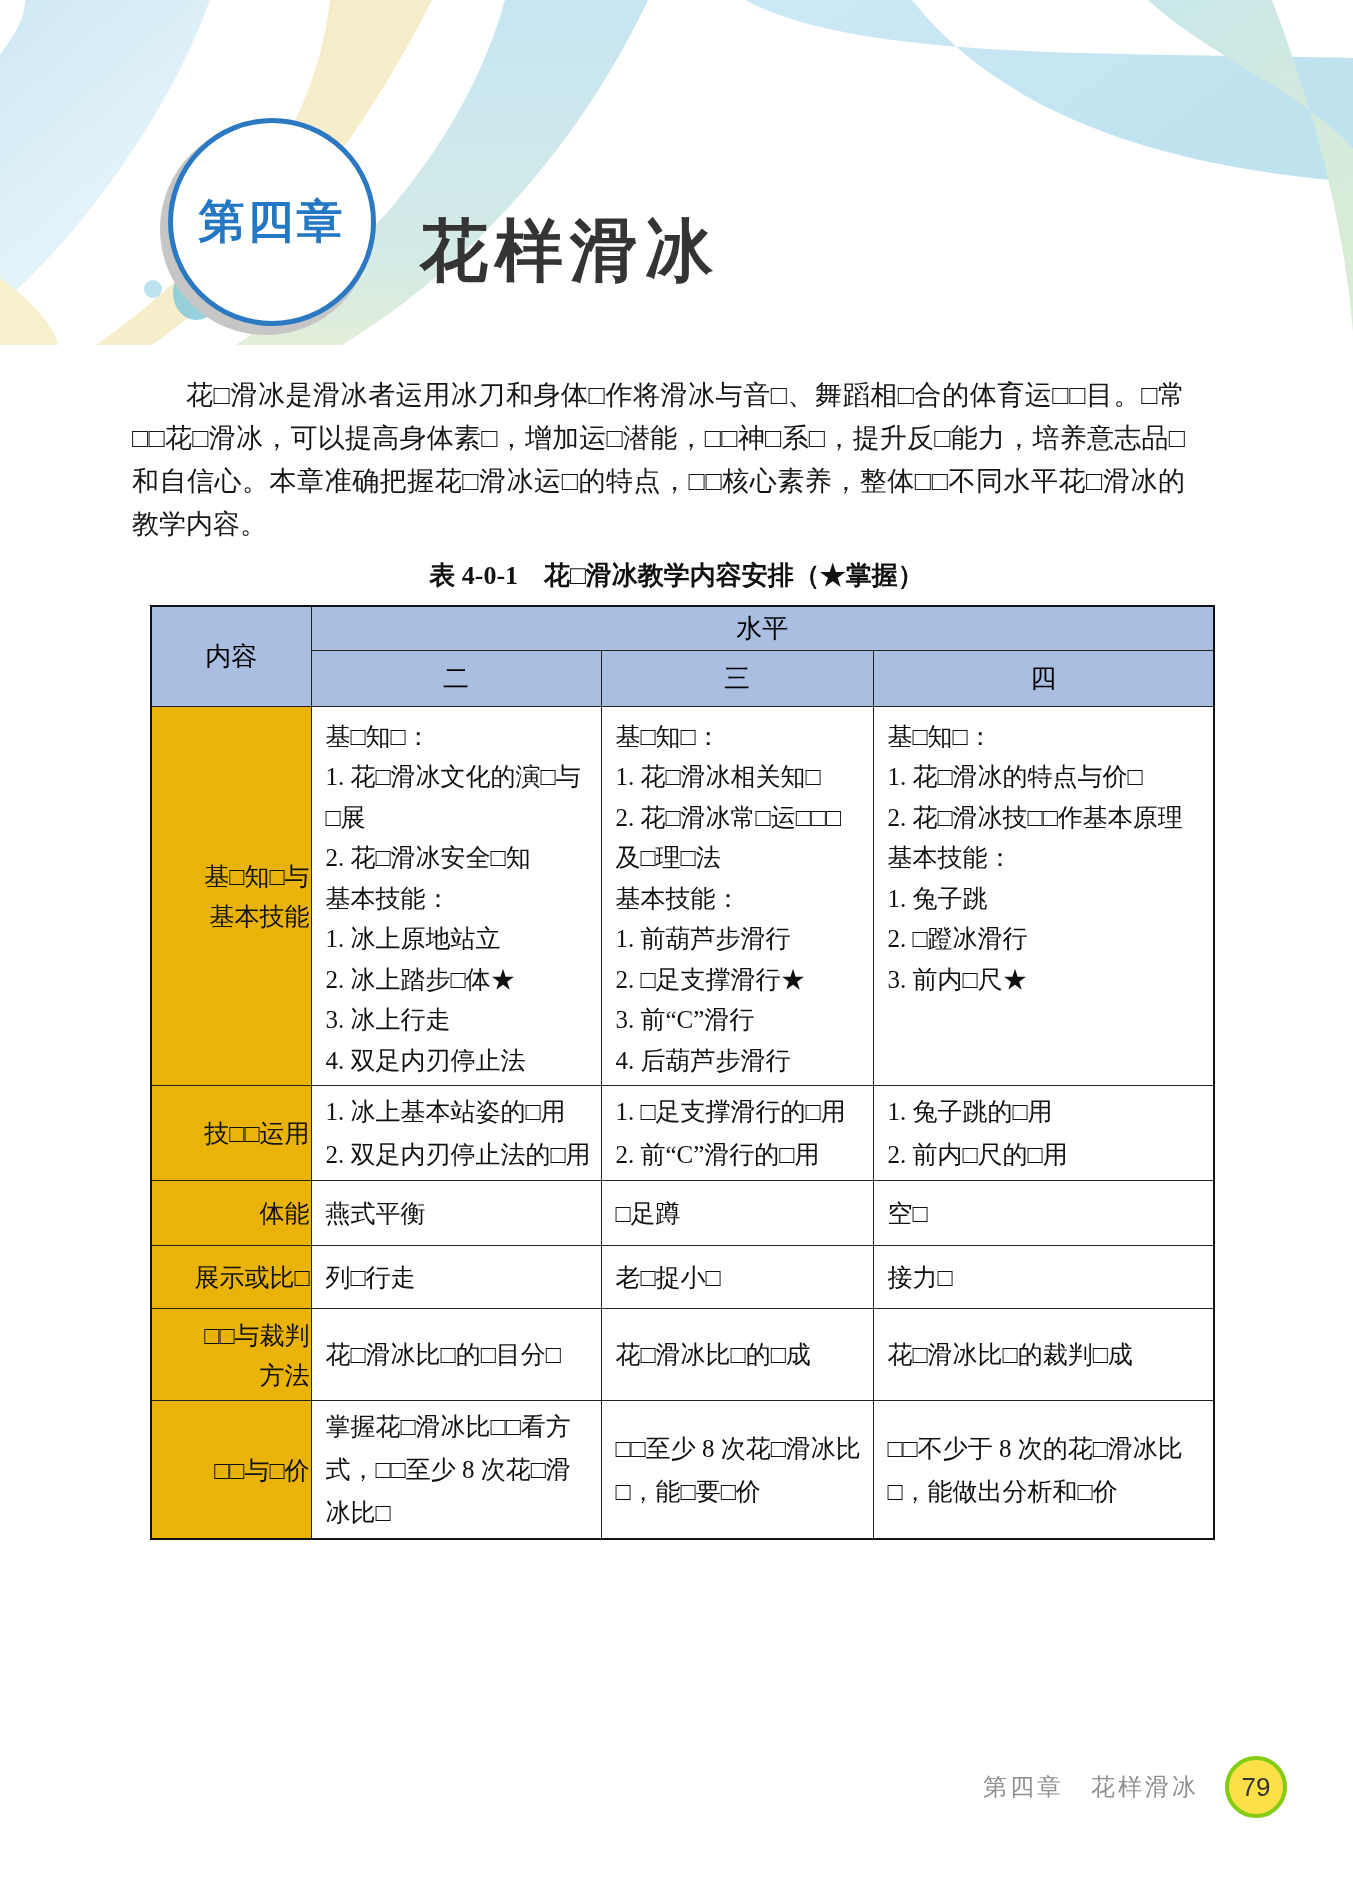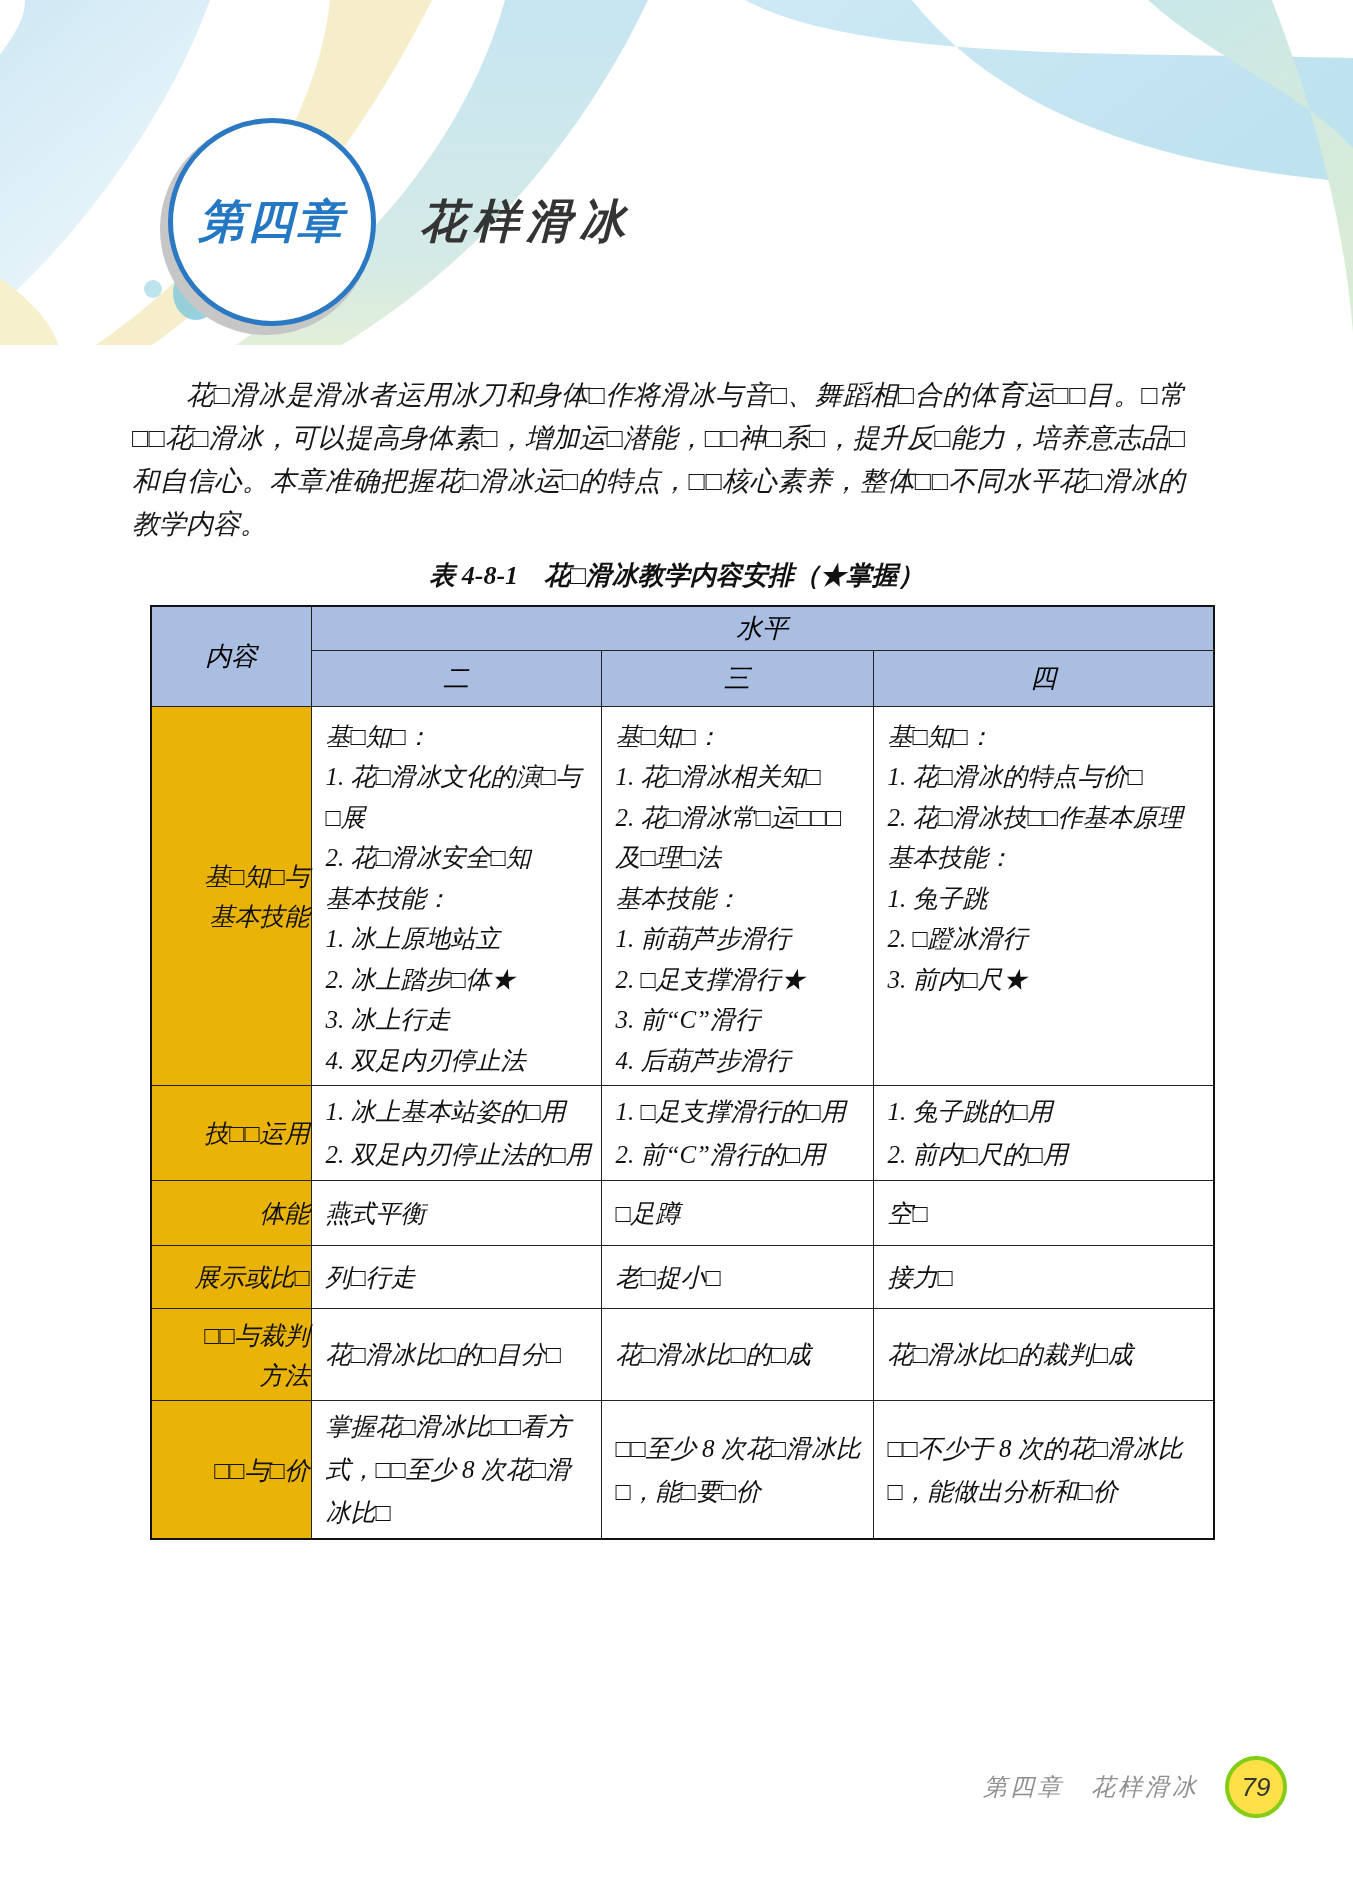--- a/index.html
+++ b/index.html
@@ -1,33 +1,33 @@
 <!DOCTYPE html>
 <html lang="zh"><head>
 <meta charset="utf-8">
 <style>
   html,body{margin:0;padding:0;background:#ffffff;}
   #page{
     position:relative;width:1353px;height:1885px;background:#ffffff;
-    overflow:hidden;font-family:"Liberation Sans",sans-serif;color:#1a1a1a;font-style:italic;
+    overflow:hidden;font-family:"Liberation Sans",sans-serif;color:#1a1a1a;
   }
   
   .decor{position:absolute;left:0;top:0;width:1353px;height:345px;}
   .badge{
     position:absolute;left:168px;top:118px;width:198px;height:198px;
     background:#ffffff;border:5px solid #2b79c2;border-radius:50%;
     box-shadow:-6px 7px 0 2px #c6c6c6;
     display:flex;align-items:center;justify-content:center;z-index:3;
   }
   .badge-text{
     font-size:46px;font-weight:700;color:#2477c2;letter-spacing:3px;white-space:nowrap;
   }
   .page-title{
     position:absolute;left:420px;top:160px;z-index:3;
-    font-size:46px;font-weight:700;color:#343434;letter-spacing:7px;white-space:nowrap;
+    font-size:68px;font-weight:700;color:#343434;letter-spacing:7px;white-space:nowrap;
   }
   
   .intro{
     position:absolute;left:132px;top:347px;width:1053px;
     font-size:27px;line-height:43px;text-align:justify;text-indent:2em;color:#161616;
   }
   
   .caption{
     position:absolute;left:0;top:558px;width:1353px;text-align:center;
     font-family:"Liberation Serif",serif;font-size:26px;font-weight:600;color:#111;
@@ -106,21 +106,21 @@
   </svg>
 
   <div class="badge">
     <span class="badge-text">第四章</span>
   </div>
 
   <h1 class="page-title">花样滑冰</h1>
 
   <p class="intro">花□滑冰是滑冰者运用冰刀和身体□作将滑冰与音□、舞蹈相□合的体育运□□目。□常□□花□滑冰，可以提高身体素□，增加运□潜能，□□神□系□，提升反□能力，培养意志品□和自信心。本章准确把握花□滑冰运□的特点，□□核心素养，整体□□不同水平花□滑冰的教学内容。</p>
 
-  <div class="caption">表 4-8-1　花□滑冰教学内容安排（★掌握）</div>
+  <div class="caption">表 4-0-1　花□滑冰教学内容安排（★掌握）</div>
 
   <div class="tbl-wrap">
     <table>
       <colgroup>
         <col style="width:160px">
           <col style="width:290px">
           <col style="width:272px">
           <col style="width:341px">
       </colgroup>
       <thead>

